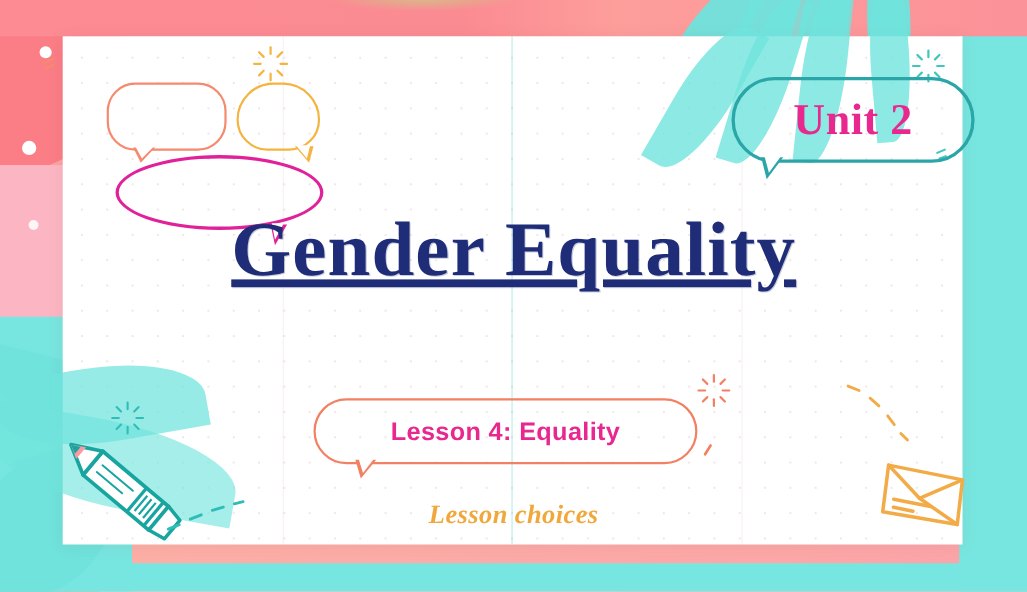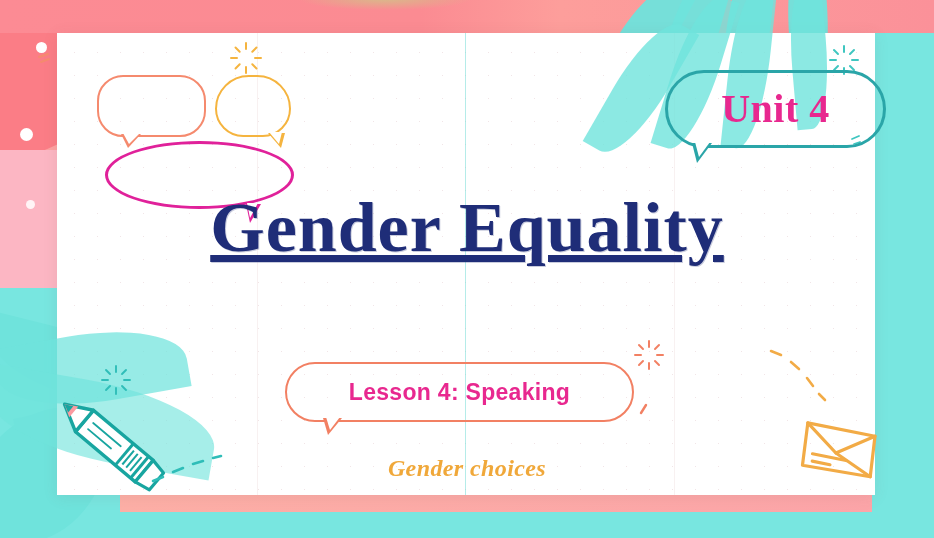--- a/index.html
+++ b/index.html
@@ -466,26 +466,26 @@
         <line x1="22" y1="17" x2="30" y2="24"></line>
         <line x1="38" y1="33" x2="44" y2="41"></line>
         <line x1="50" y1="49" x2="56" y2="55"></line>
       </g>
     </svg>
   </div>
 
   <div class="unit-bubble">
     <span class="tail"></span>
     <span class="tail-in"></span>
-    <span class="unit-text">Unit 4</span>
+    <span class="unit-text">Unit 2</span>
   </div>
 
   <div class="main-title">Gender Equality</div>
 
   <div class="lesson-bubble">
     <span class="tail"></span>
     <span class="tail-in"></span>
-    <span class="lesson-text">Lesson 4: Speaking</span>
+    <span class="lesson-text">Lesson 4: Equality</span>
   </div>
 
-  <div class="subtitle">Gender choices</div>
+  <div class="subtitle">Lesson choices</div>
 
 </div>
 
 </body></html>

